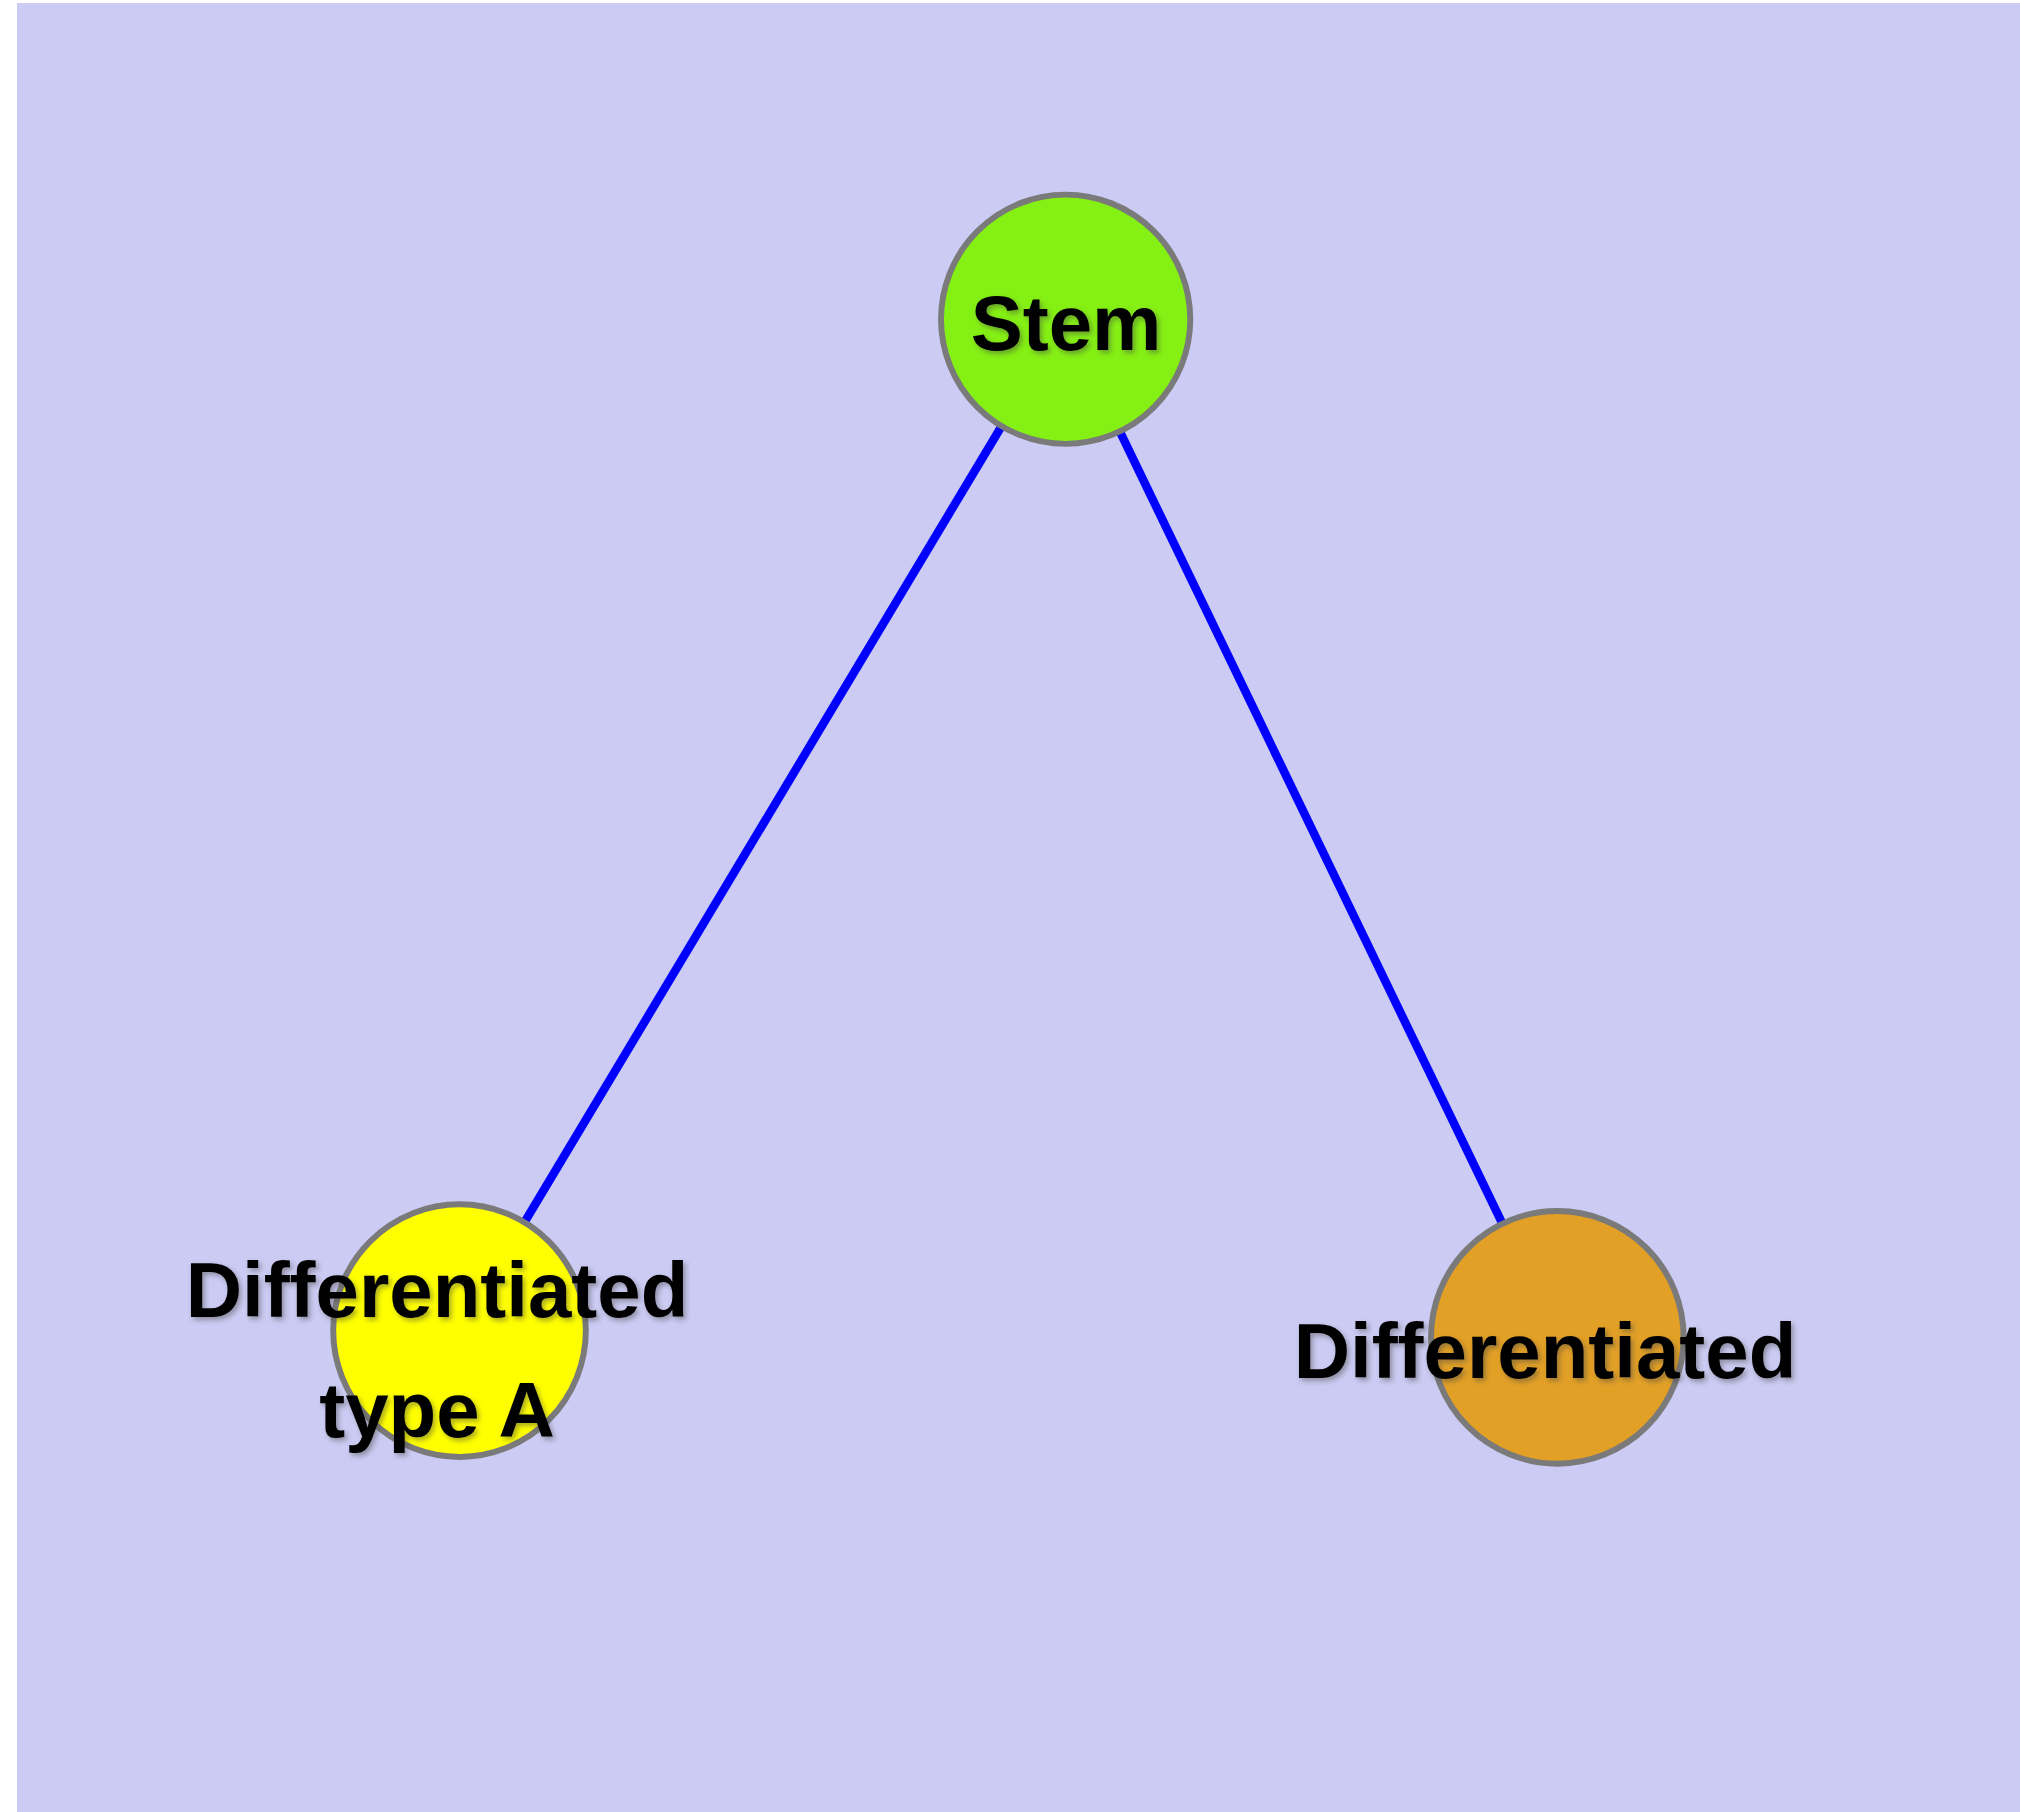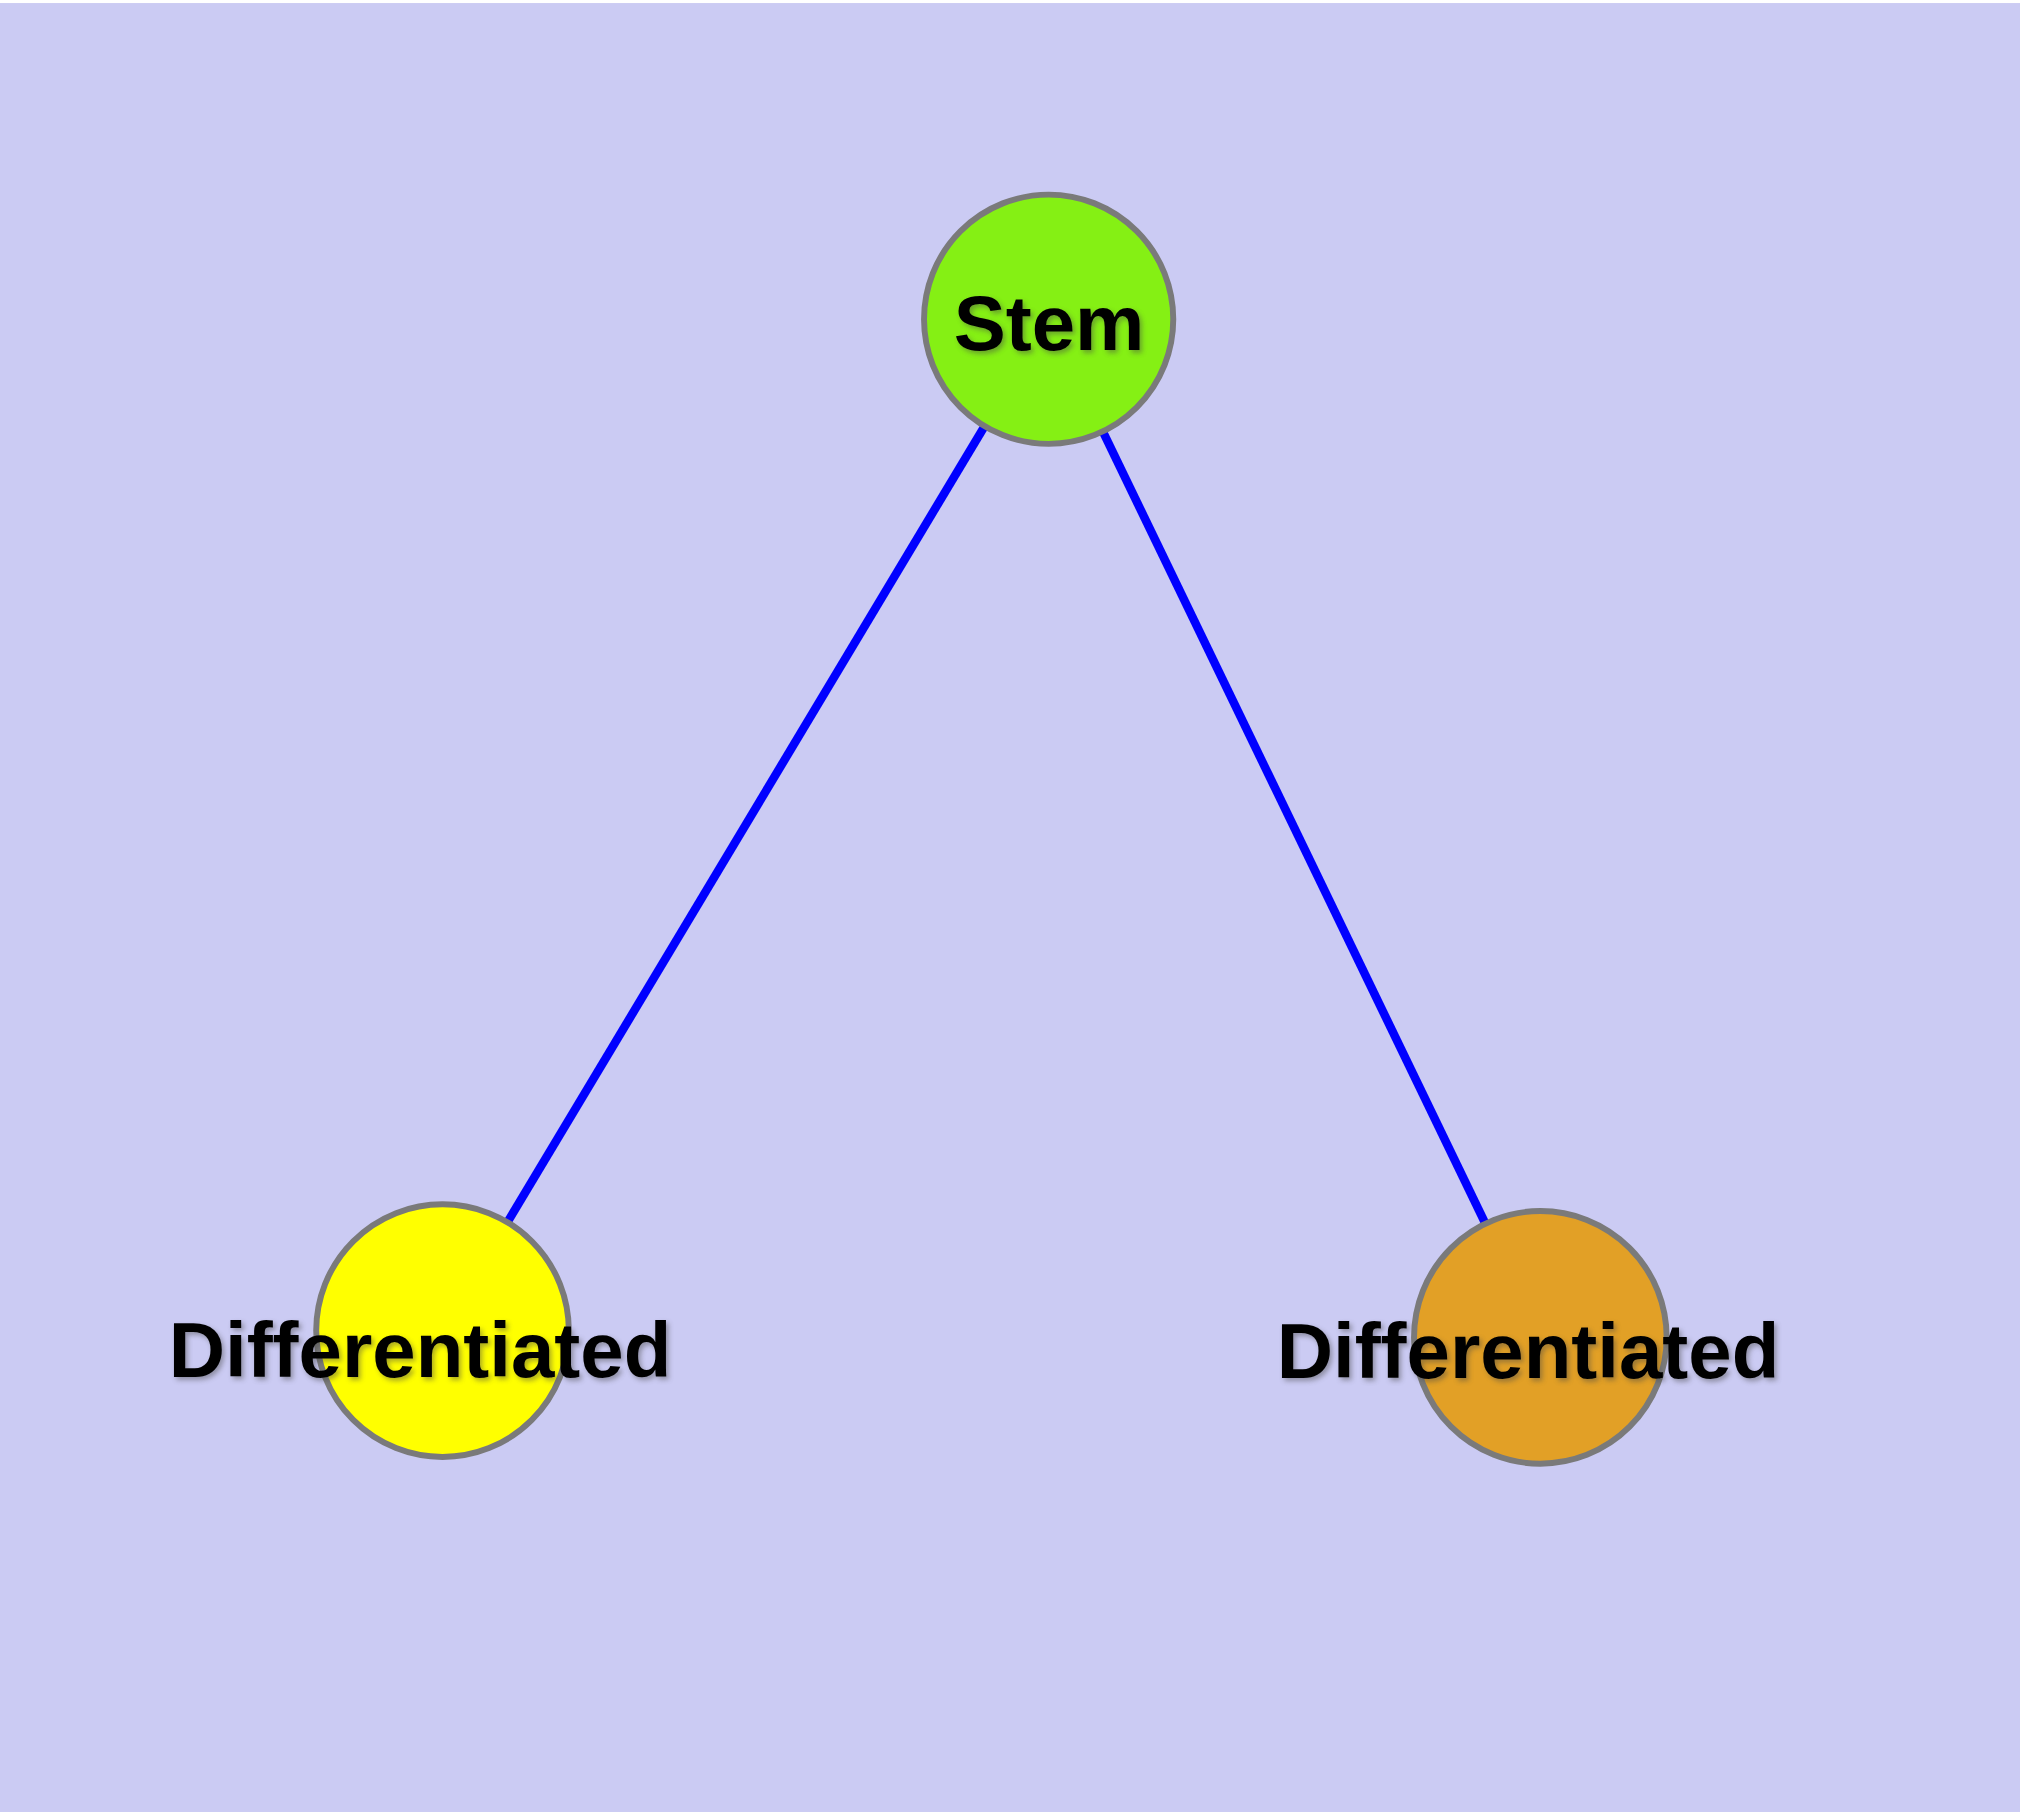--- a/index.html
+++ b/index.html
@@ -6,21 +6,21 @@
     margin: 0;
     padding: 0;
     width: 2021px;
     height: 1812px;
     background: #ffffff;
     overflow: hidden;
     font-family: "Liberation Sans", sans-serif;
   }
   .canvas {
     position: absolute;
-    left: 0;
+    left: 17px;
     top: 2.5px;
     width: 2003px;
     height: 1810px;
   }
   .graph-svg {
     position: absolute;
     left: 0;
     top: 0;
   }
   .node-label {
@@ -54,20 +54,21 @@
 
     <circle cx="1817" cy="1574" r="149" stroke-width="7" fill="#E2A026" stroke="#7A7A7A"></circle>
   </svg>
 
   <div class="node-label" style="left: 1049px; top: 320px;">
     <div>Stem</div>
   </div>
 
   <div class="node-label" style="left: 420px; top: 1347px;">
     <div>Differentiated</div>
+    <div>type A</div>
   </div>
 
   <div class="node-label" style="left: 1528px; top: 1348px;">
     <div>Differentiated</div>
   </div>
 
 </div>
 
 
 </body></html>

